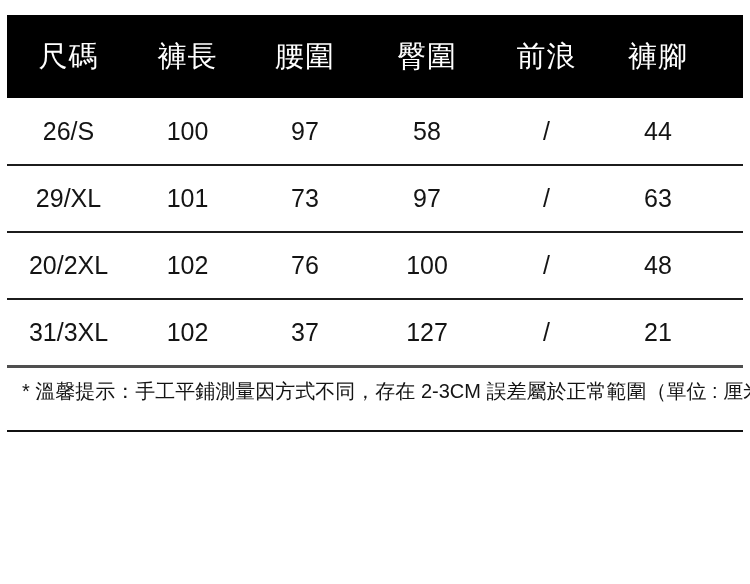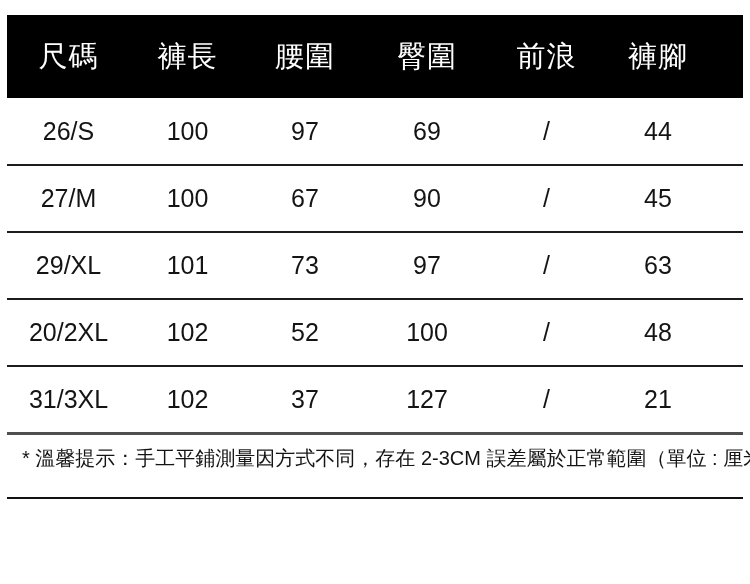--- a/index.html
+++ b/index.html
@@ -100,47 +100,38 @@
           <th>前浪</th>
           <th>褲腳</th>
           <th></th>
         </tr>
     </thead>
     <tbody id="table-body">
         <tr>
           <td>26/S</td>
           <td>100</td>
           <td>97</td>
-          <td>69</td>
+          <td>58</td>
           <td>/</td>
           <td>44</td>
-          <td></td>
-        </tr>
-        <tr>
-          <td>27/M</td>
-          <td>100</td>
-          <td>67</td>
-          <td>90</td>
-          <td>/</td>
-          <td>45</td>
           <td></td>
         </tr>
         <tr>
           <td>29/XL</td>
           <td>101</td>
           <td>73</td>
           <td>97</td>
           <td>/</td>
           <td>63</td>
           <td></td>
         </tr>
         <tr>
           <td>20/2XL</td>
           <td>102</td>
-          <td>52</td>
+          <td>76</td>
           <td>100</td>
           <td>/</td>
           <td>48</td>
           <td></td>
         </tr>
         <tr>
           <td>31/3XL</td>
           <td>102</td>
           <td>37</td>
           <td>127</td>

